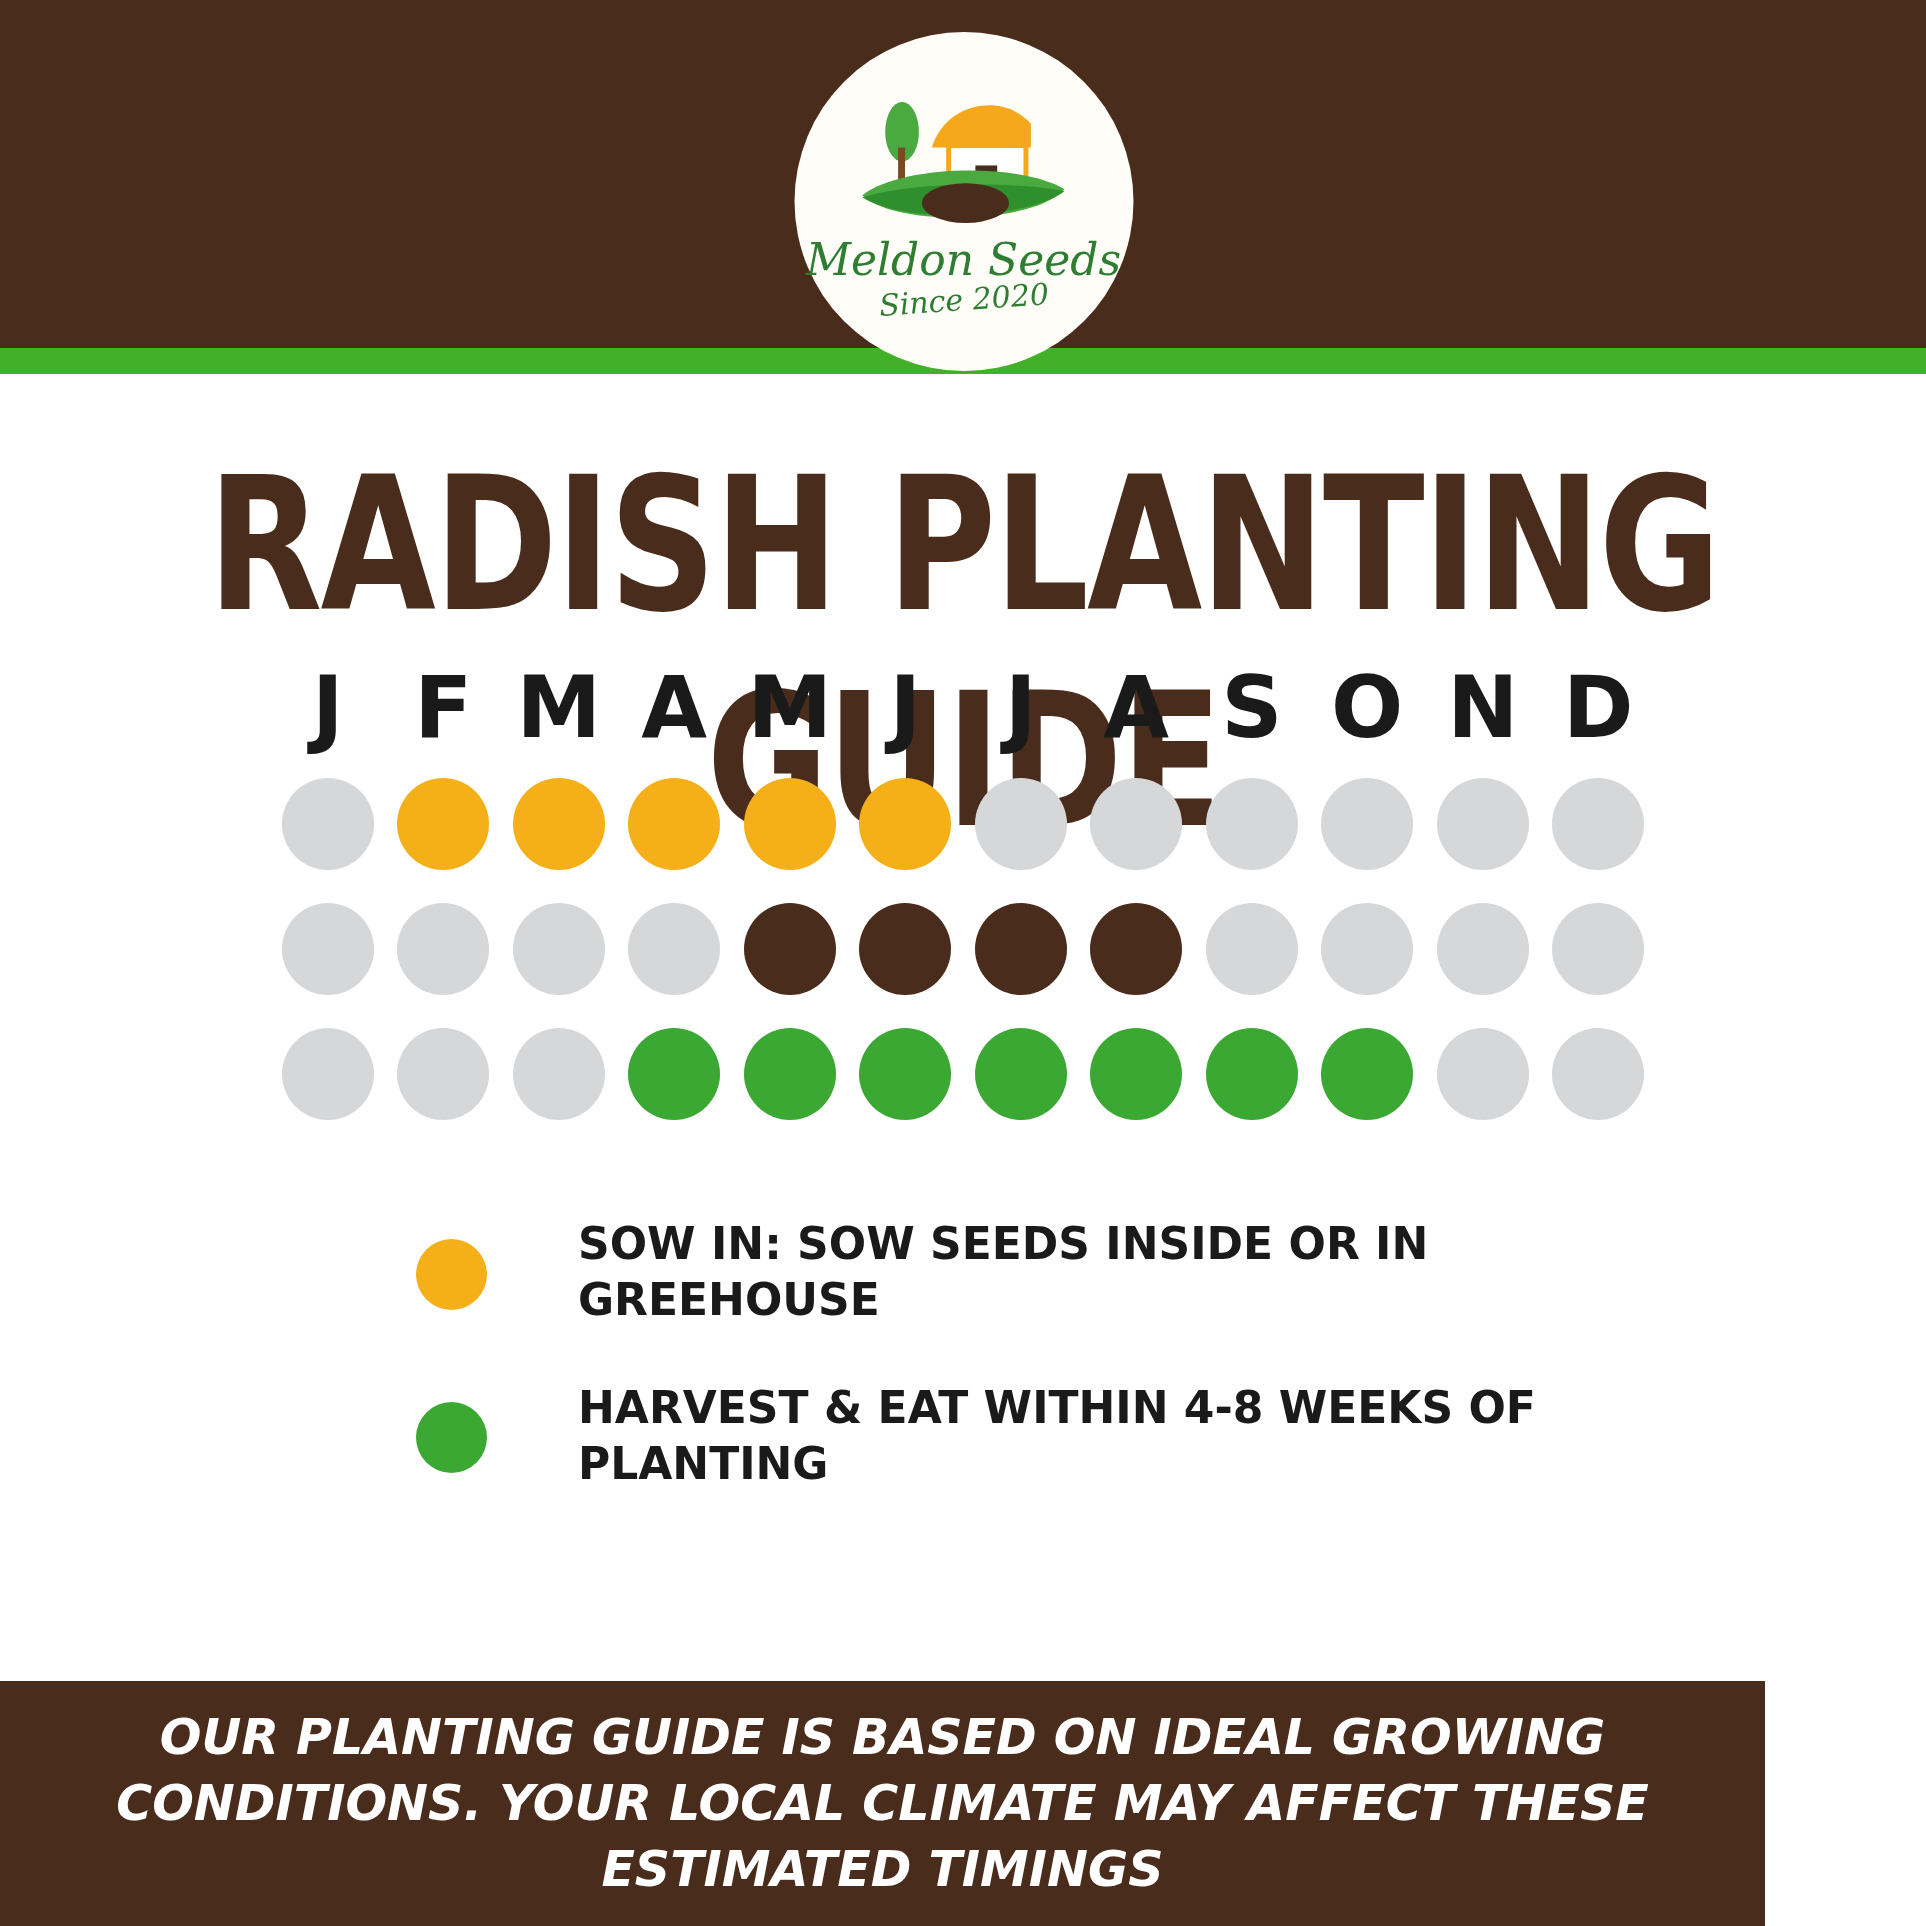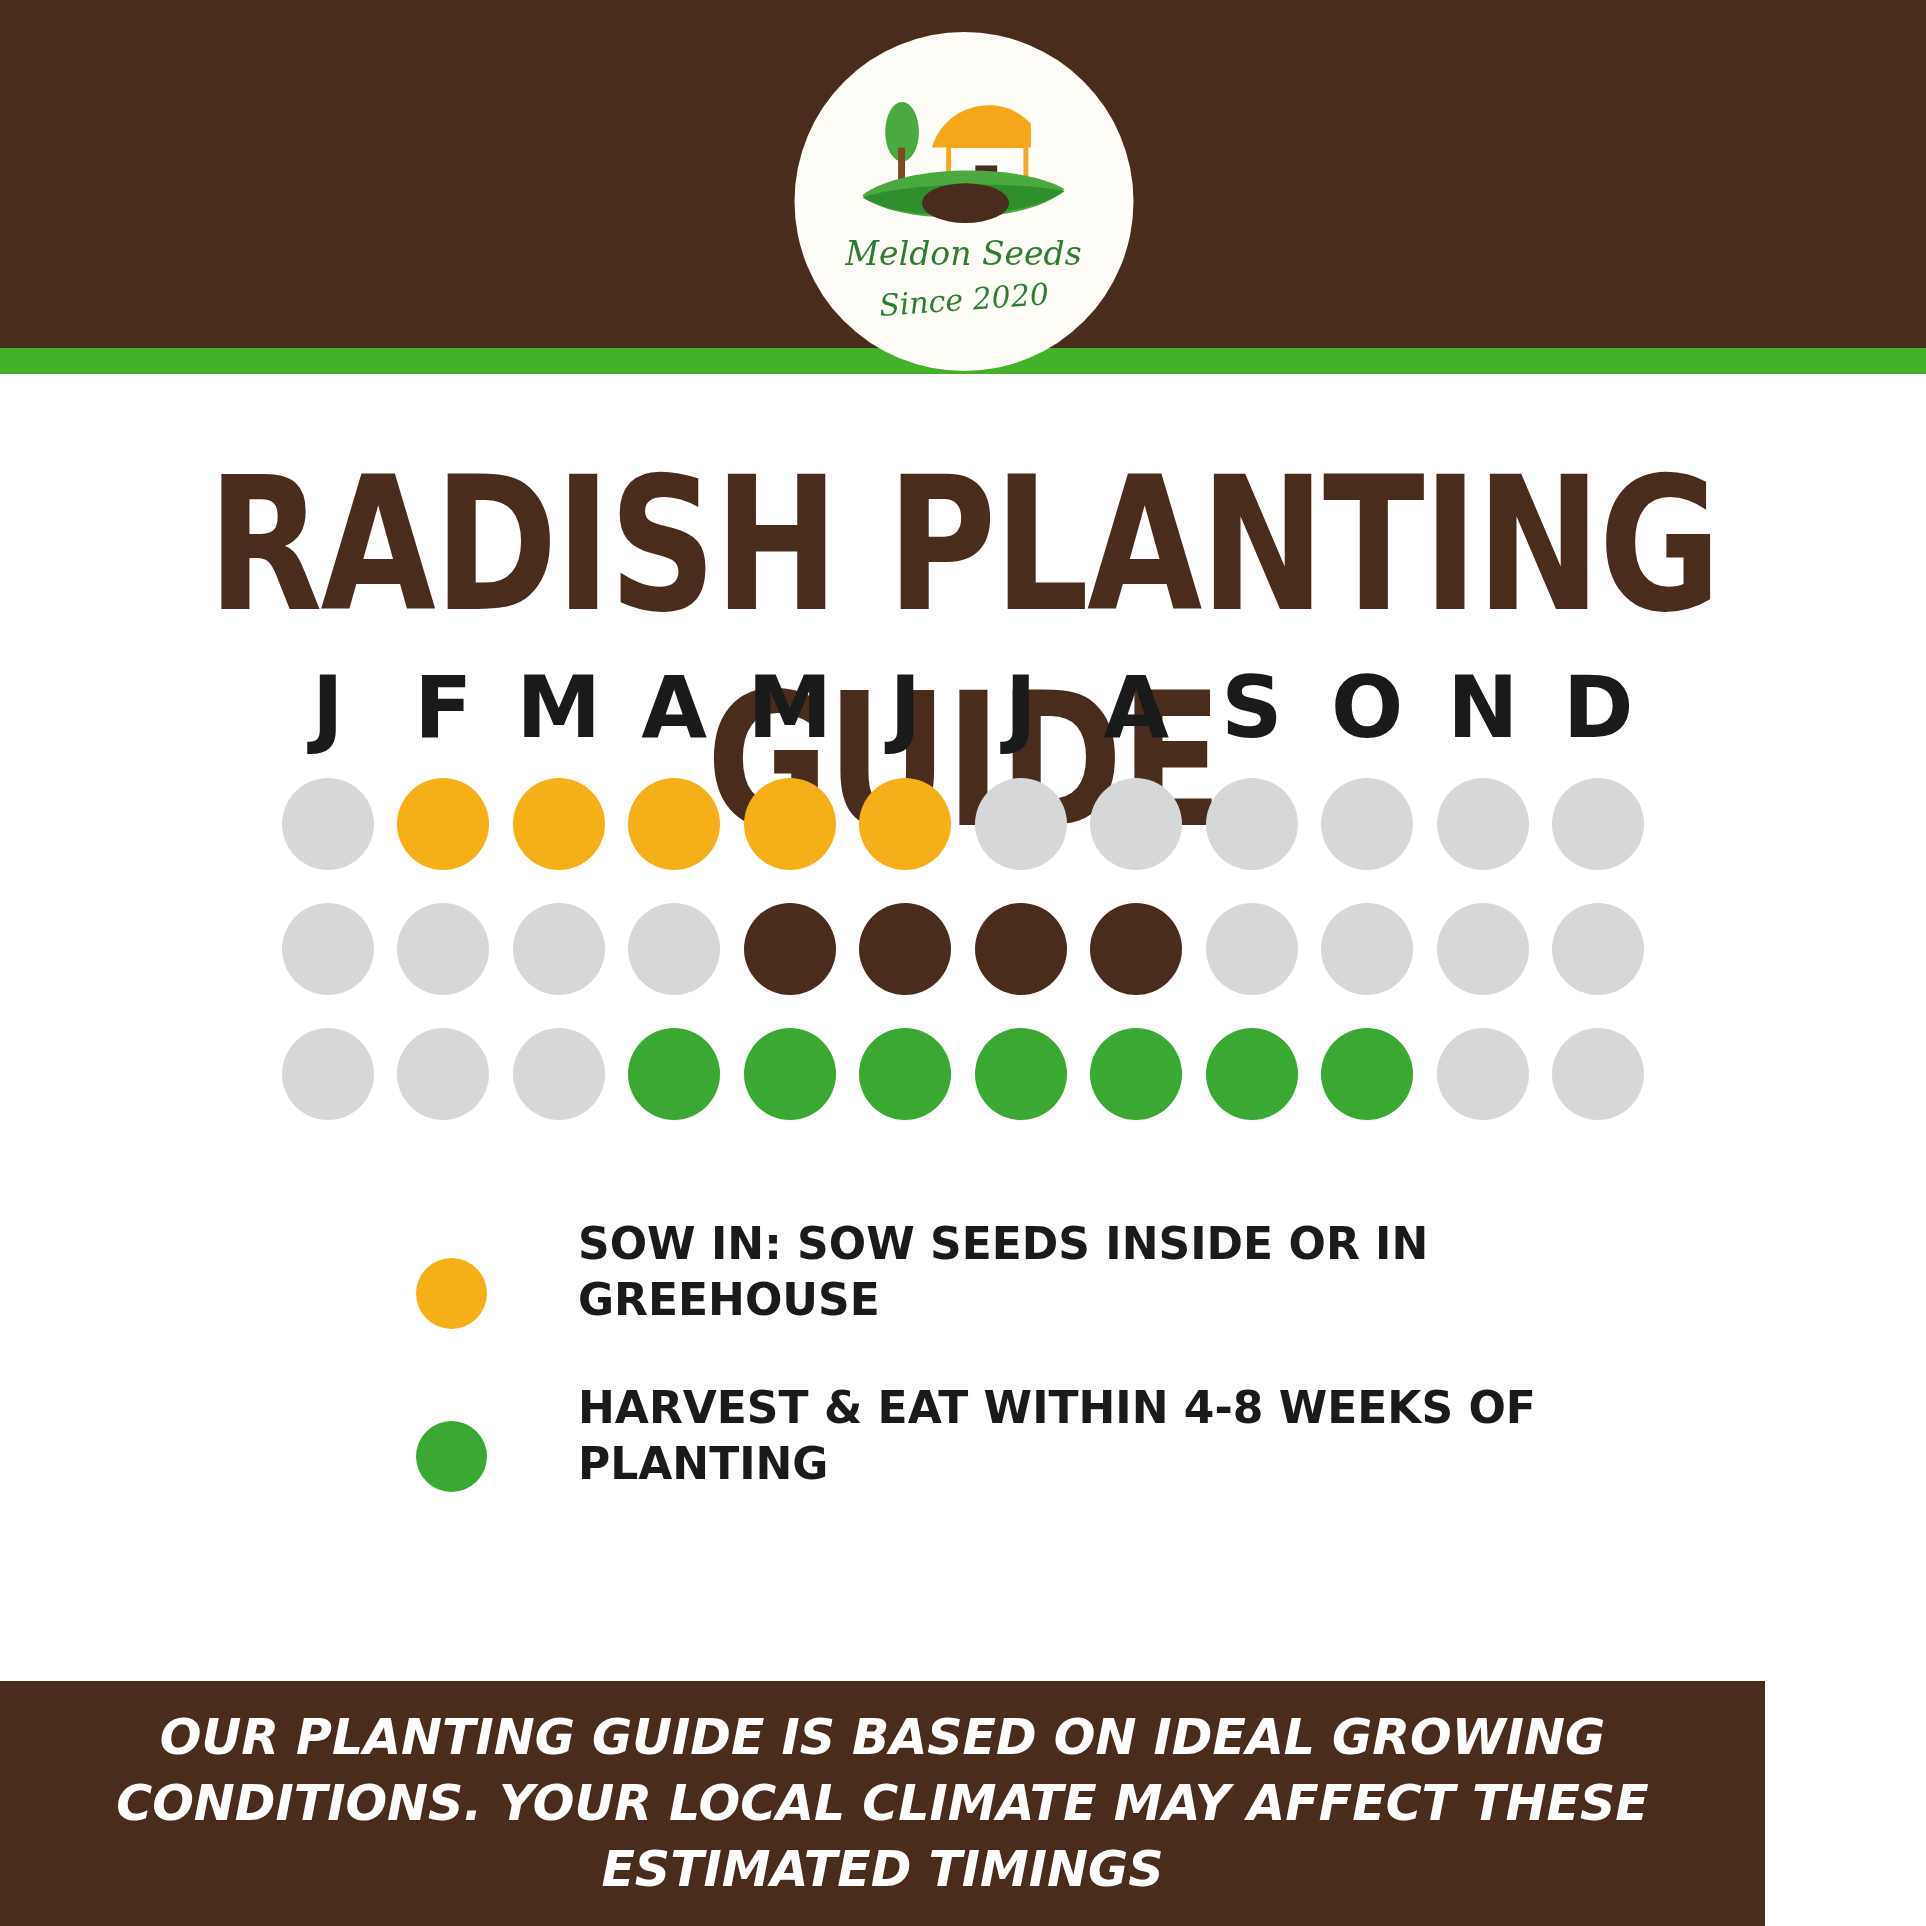--- a/index.html
+++ b/index.html
@@ -53,21 +53,21 @@
     width: 218px;
     height: 149px;
   }
   .logo-name {
     position: absolute;
     top: 196px;
     left: 0;
     width: 327px;
     text-align: center;
     font-family: "DejaVu Serif", serif;
-    font-size: 33px;
+    font-size: 44px;
     color: #2f7d32;
     font-style: italic;
   }
   .logo-since {
     position: absolute;
     top: 244px;
     left: 0;
     width: 327px;
     text-align: center;
     font-family: "DejaVu Serif", serif;
@@ -135,21 +135,21 @@
 
   
   .legend {
     position: absolute;
     top: 1216px;
     left: 416px;
     width: 1307px;
   }
   .legend-item {
     display: flex;
-    align-items: flex-end;
+    align-items: center;
     margin-bottom: 51px;
   }
   .legend-dot {
     width: 71px;
     height: 71px;
     border-radius: 50%;
     flex: 0 0 71px;
     margin-top: 4px;
   }
   .legend-text {

